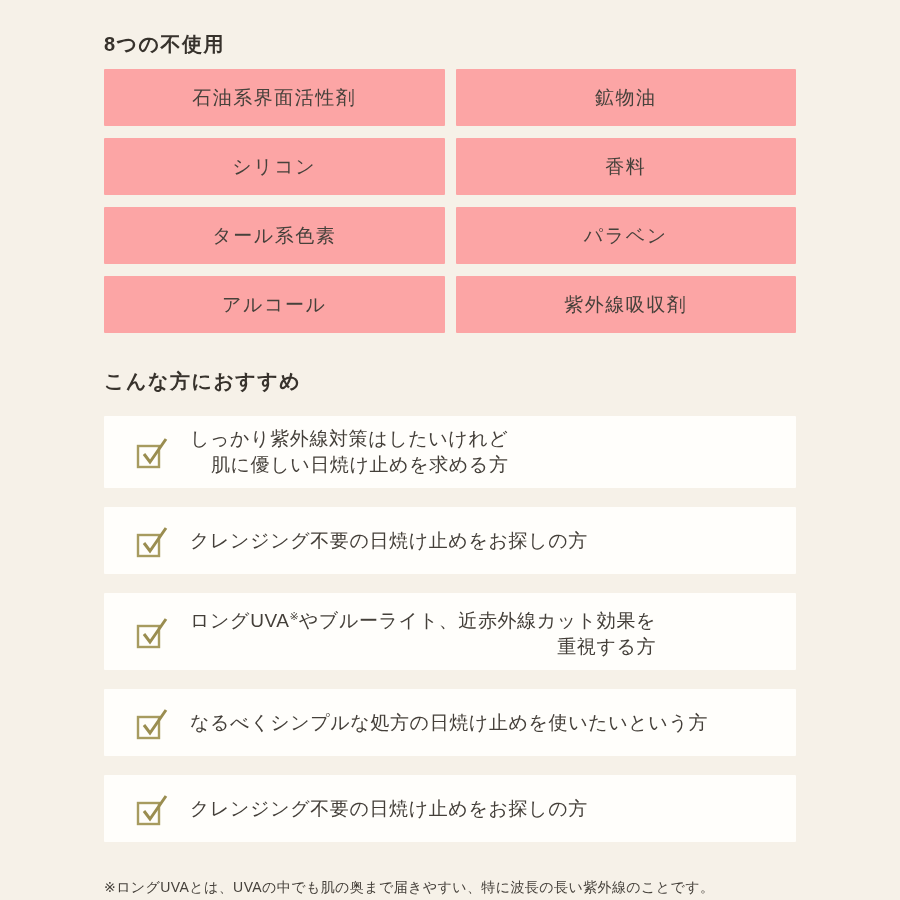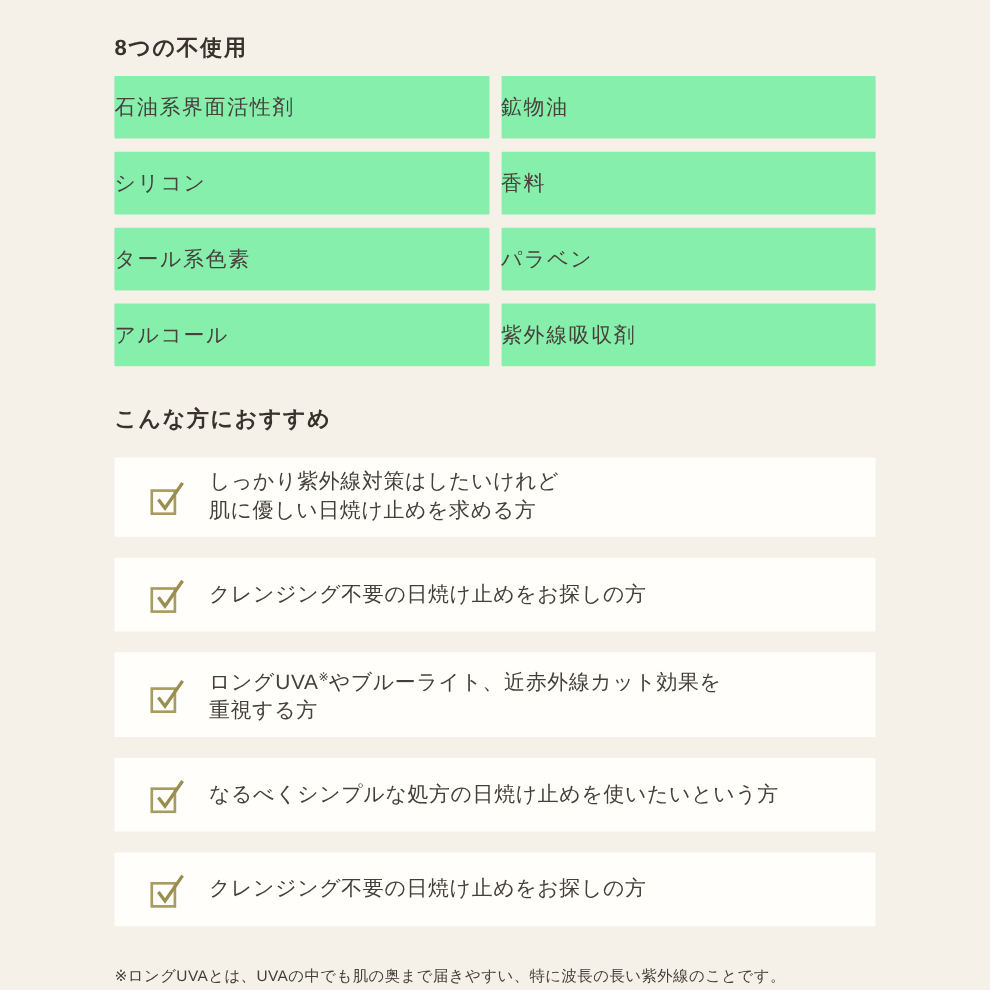--- a/index.html
+++ b/index.html
@@ -28,44 +28,45 @@
     margin-bottom: 24px;
   }
   
   .free-grid {
     display: grid;
     grid-template-columns: 1fr 1fr;
     column-gap: 11px;
     row-gap: 12px;
   }
   .free-card {
-    background: #86efac;
+    background: #fca5a5;
     height: 57px;
     display: flex;
     align-items: center;
-    justify-content: flex-start;
+    justify-content: center;
     font-size: 19px;
     color: #46413b;
     letter-spacing: 1.5px;
     border-radius: 1px;
   }
   
   .rec-list {
     display: flex;
     flex-direction: column;
   }
   .rec-card {
     background: #fffefb;
     min-height: 67px;
     box-sizing: border-box;
     display: flex;
     align-items: center;
     padding: 10px 20px 10px 30px;
     margin-bottom: 19px;
     border-radius: 1px;
+    text-align: right;
   }
   .check-icon {
     flex: 0 0 auto;
     width: 36px;
     height: 34px;
     margin-right: 20px;
     position: relative;
     top: 1px;
   }
   .rec-text {

